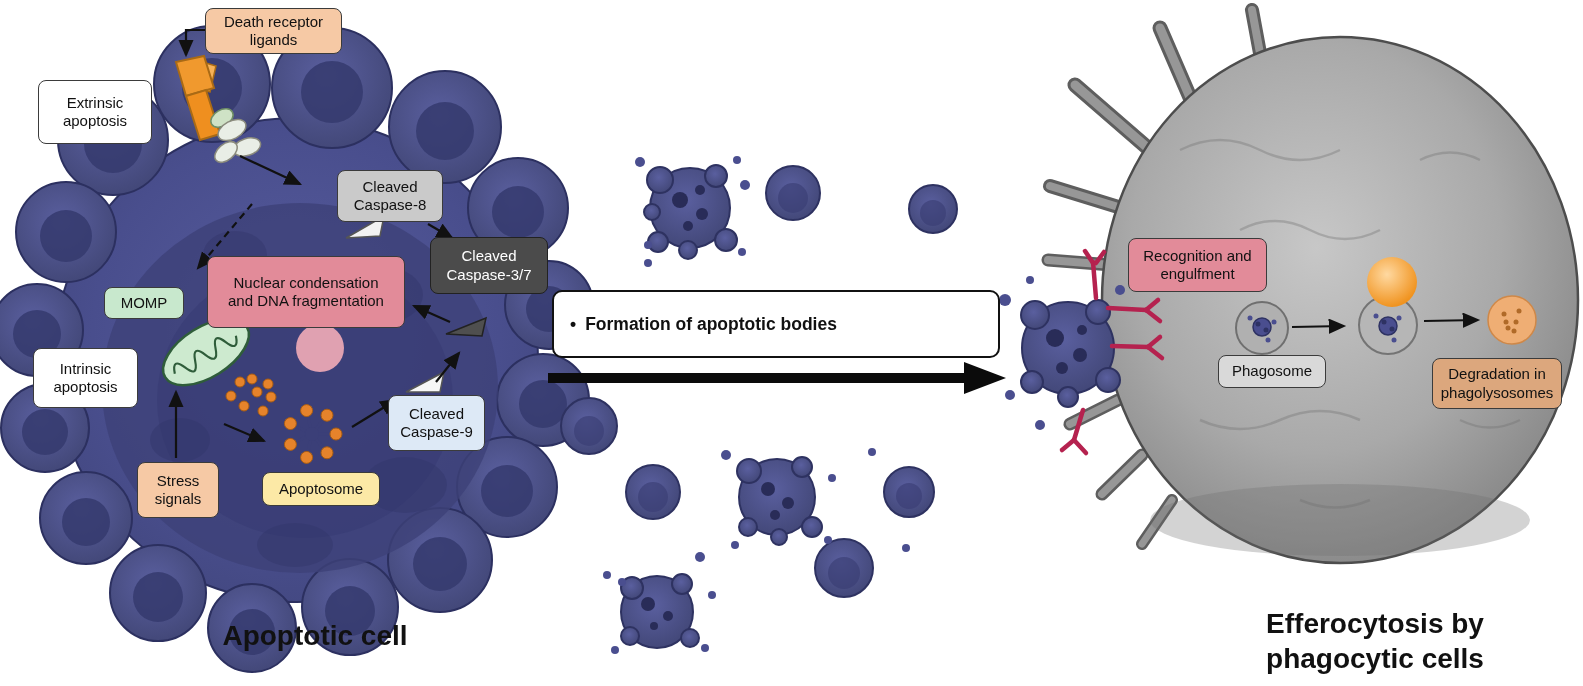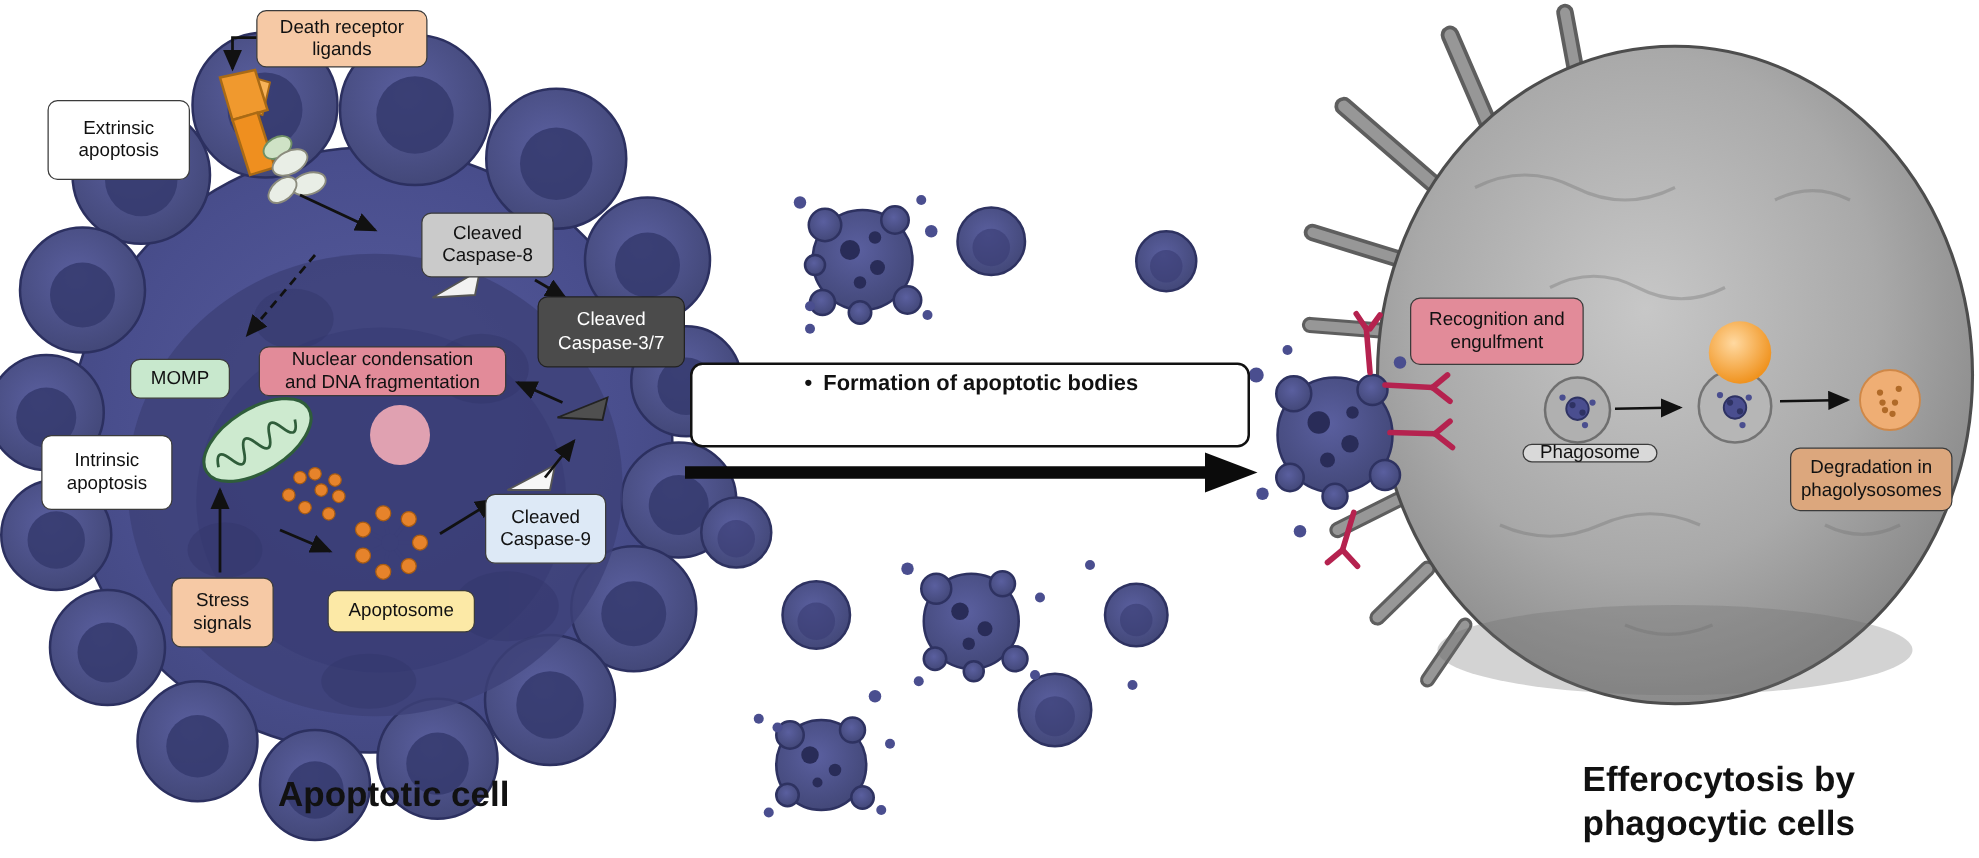--- a/index.html
+++ b/index.html
@@ -13,21 +13,21 @@
   .c-green{background:#c8e8cd}
   .c-yellow{background:#fce9a6}
   .c-blue{background:#dde9f6}
   .c-gray{background:#cacaca}
   .c-dark{background:#4b4b4b;color:#fff;border-color:#222}
   .c-orange{background:#f6a42c}
   .c-tan{background:#dca77d}
   .c-lightgray{background:#d9d9d9}
   .caption{position:absolute;font-weight:700;font-size:28px;text-align:center;white-space:pre-line;z-index:3;color:#111;line-height:1.25;}
   .center-box{position:absolute;left:552px;top:290px;width:448px;height:68px;background:#fff;border:2px solid #111;
-              border-radius:10px;z-index:3;display:flex;flex-direction:row;justify-content:center;
+              border-radius:10px;z-index:3;display:flex;flex-direction:column;justify-content:center;
               padding:4px 14px;box-sizing:border-box;gap:2px;}
   .bullet-row{font-weight:700;font-size:17.5px;display:flex;align-items:baseline;}
   .bullet-row::before{content:"•";margin:0 9px 0 2px;}
 </style>
 </head>
 <body>
 
 <div class="canvas">
 
 <svg width="1583" height="686" viewBox="0 0 1583 686">
@@ -378,21 +378,21 @@
 
 <div class="label" style="left:38px;top:80px;width:114px;height:64px;">Extrinsic
 apoptosis</div>
 
 <div class="label c-gray" style="left:337px;top:170px;width:106px;height:52px;">Cleaved
 Caspase-8</div>
 
 <div class="label c-dark" style="left:430px;top:237px;width:118px;height:57px;">Cleaved
 Caspase-3/7</div>
 
-<div class="label c-rose" style="left:207px;top:277px;width:198px;height:40px;">Nuclear condensation
+<div class="label c-rose" style="left:207px;top:256px;width:198px;height:72px;">Nuclear condensation
 and DNA fragmentation</div>
 
 <div class="label c-green" style="left:104px;top:287px;width:80px;height:32px;">MOMP</div>
 
 <div class="label" style="left:33px;top:348px;width:105px;height:60px;">Intrinsic
 apoptosis</div>
 
 <div class="label c-peach" style="left:137px;top:462px;width:82px;height:56px;">Stress
 signals</div>
 
@@ -404,21 +404,21 @@
 <div class="center-box">
   <div class="bullet-row">
         <span>Formation of apoptotic bodies</span>
       </div>
 </div>
 
 <div class="label c-rose" style="left:1128px;top:238px;width:139px;height:54px;">Recognition and
 engulfment</div>
 
 
-<div class="label c-lightgray" style="left:1218px;top:355px;width:108px;height:15px;">Phagosome</div>
+<div class="label c-lightgray" style="left:1218px;top:355px;width:108px;height:33px;">Phagosome</div>
 
 <div class="label c-tan" style="left:1432px;top:358px;width:130px;height:51px;">Degradation in
 phagolysosomes</div>
 
 <div class="caption" style="left:165px;top:618px;width:300px;">Apoptotic cell</div>
 
 <div class="caption" style="left:1230px;top:606px;width:290px;">Efferocytosis by
 phagocytic cells</div>
 
 </div>

